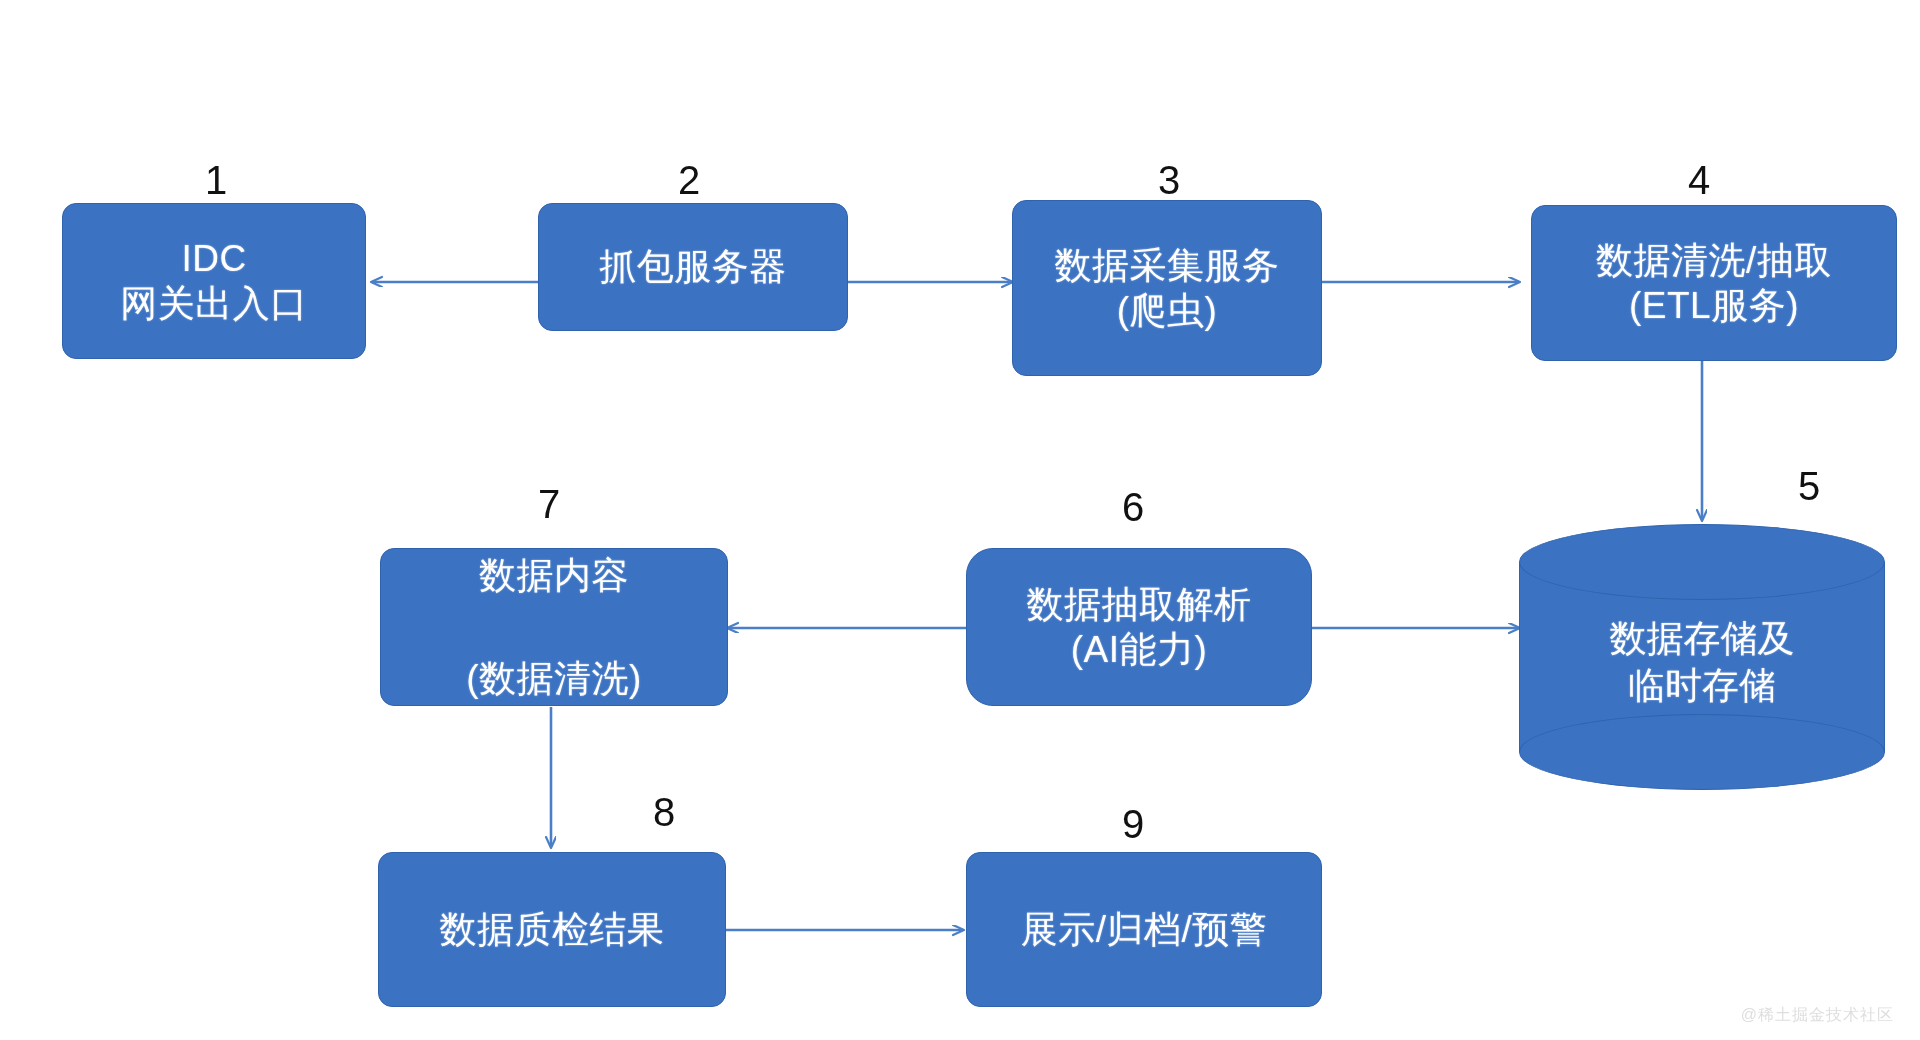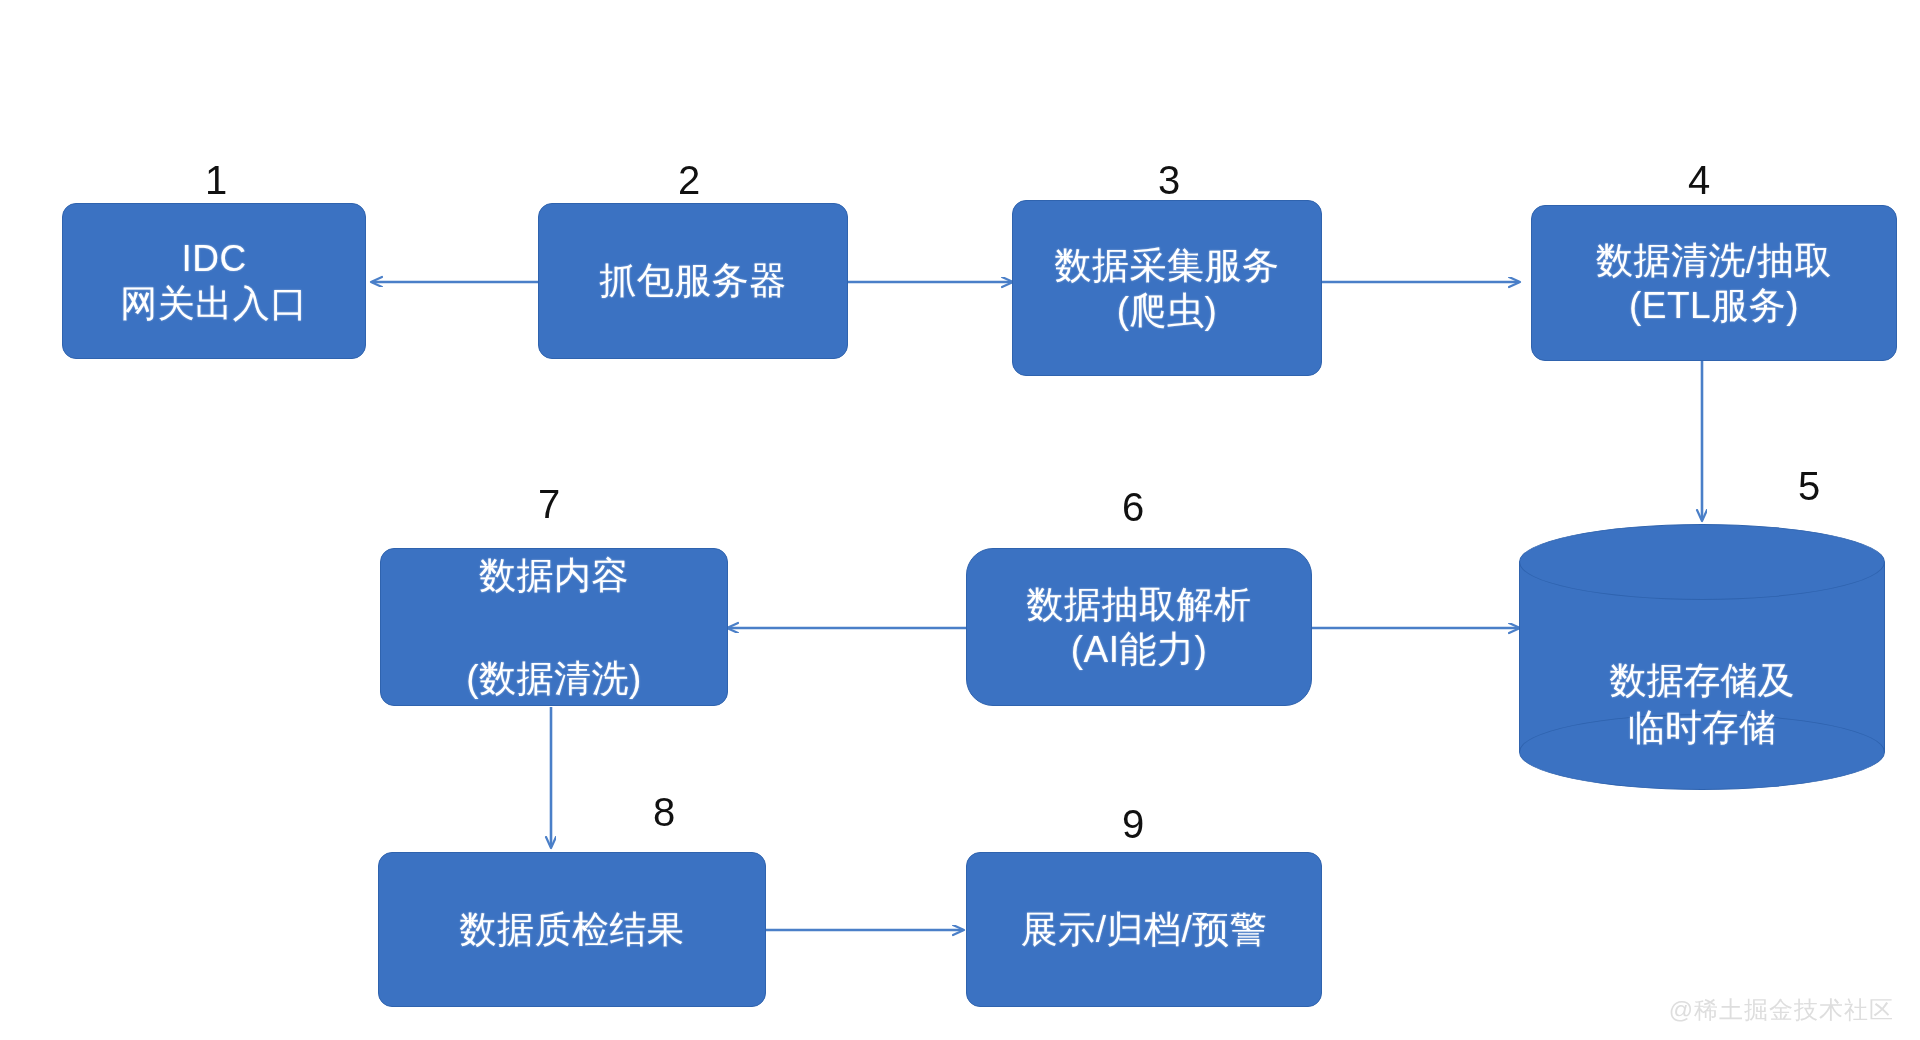--- a/index.html
+++ b/index.html
@@ -74,21 +74,20 @@
     position: absolute;
     left: 0; right: 0;
     top: 52%;
     transform: translateY(-50%);
     text-align: center;
     color: #ffffff;
     font-size: 37px;
     line-height: 1.25;
     text-shadow: 0 0 2px rgba(255,255,255,0.55);
     z-index: 3;
-    margin-top: 42px;
   }
   .cyl-label .ln { display: block; white-space: nowrap; }
 
   
   .step-num {
     position: absolute;
     color: #111111;
     font-size: 40px;
     font-weight: 400;
     line-height: 1;
@@ -103,21 +102,21 @@
     height: 1040px;
     pointer-events: none;
   }
 
   
   .watermark {
     position: absolute;
     right: 26px;
     bottom: 14px;
     color: #dedede;
-    font-size: 24px;
+    font-size: 16px;
     letter-spacing: 1px;
     user-select: none;
   }
 </style>
 </head>
 <body>
 
 <div id="canvas">
 
   <svg id="wires" viewBox="0 0 1920 1040" width="1920" height="1040" xmlns="http://www.w3.org/2000/svg">
@@ -154,21 +153,21 @@
   <div class="step-num" style="left:1122px; top:487px;">6</div>
   <div class="step-num" style="left:538px; top:484px;">7</div>
   <div class="step-num" style="left:653px; top:792px;">8</div>
   <div class="step-num" style="left:1122px; top:804px;">9</div>
 
   <div class="node" style="left:62px; top:203px; width:304px; height:156px;">
     <span class="ln">IDC</span>
     <span class="ln">网关出入口</span>
   </div>
 
-  <div class="node" style="left:538px; top:203px; width:310px; height:156px;">
+  <div class="node" style="left:538px; top:203px; width:310px; height:128px;">
     <span class="ln">抓包服务器</span>
   </div>
 
   <div class="node" style="left:1012px; top:200px; width:310px; height:176px;">
     <span class="ln">数据采集服务</span>
     <span class="ln">(爬虫)</span>
   </div>
 
   <div class="node" style="left:1519px; top:205px; width:366px; height:156px;margin-left:12px;">
     <span class="ln">数据清洗/抽取</span>
@@ -188,21 +187,21 @@
   <div class="node" style="left:966px; top:548px; width:346px; height:158px;border-radius:27px;">
     <span class="ln">数据抽取解析</span>
     <span class="ln">(AI能力)</span>
   </div>
 
   <div class="node" style="left:380px; top:548px; width:348px; height:158px;justify-content:space-between;">
     <span class="ln">数据内容</span>
     <span class="ln">(数据清洗)</span>
   </div>
 
-  <div class="node" style="left:378px; top:852px; width:388px; height:155px;justify-content:center;">
+  <div class="node" style="left:378px; top:852px; width:348px; height:155px;justify-content:center;">
     <span class="ln">数据质检结果</span>
   </div>
 
   <div class="node" style="left:966px; top:852px; width:356px; height:155px;border-radius:14px;">
     <span class="ln">展示/归档/预警</span>
   </div>
 
   <div class="watermark">@稀土掘金技术社区</div>
 
 </div>

